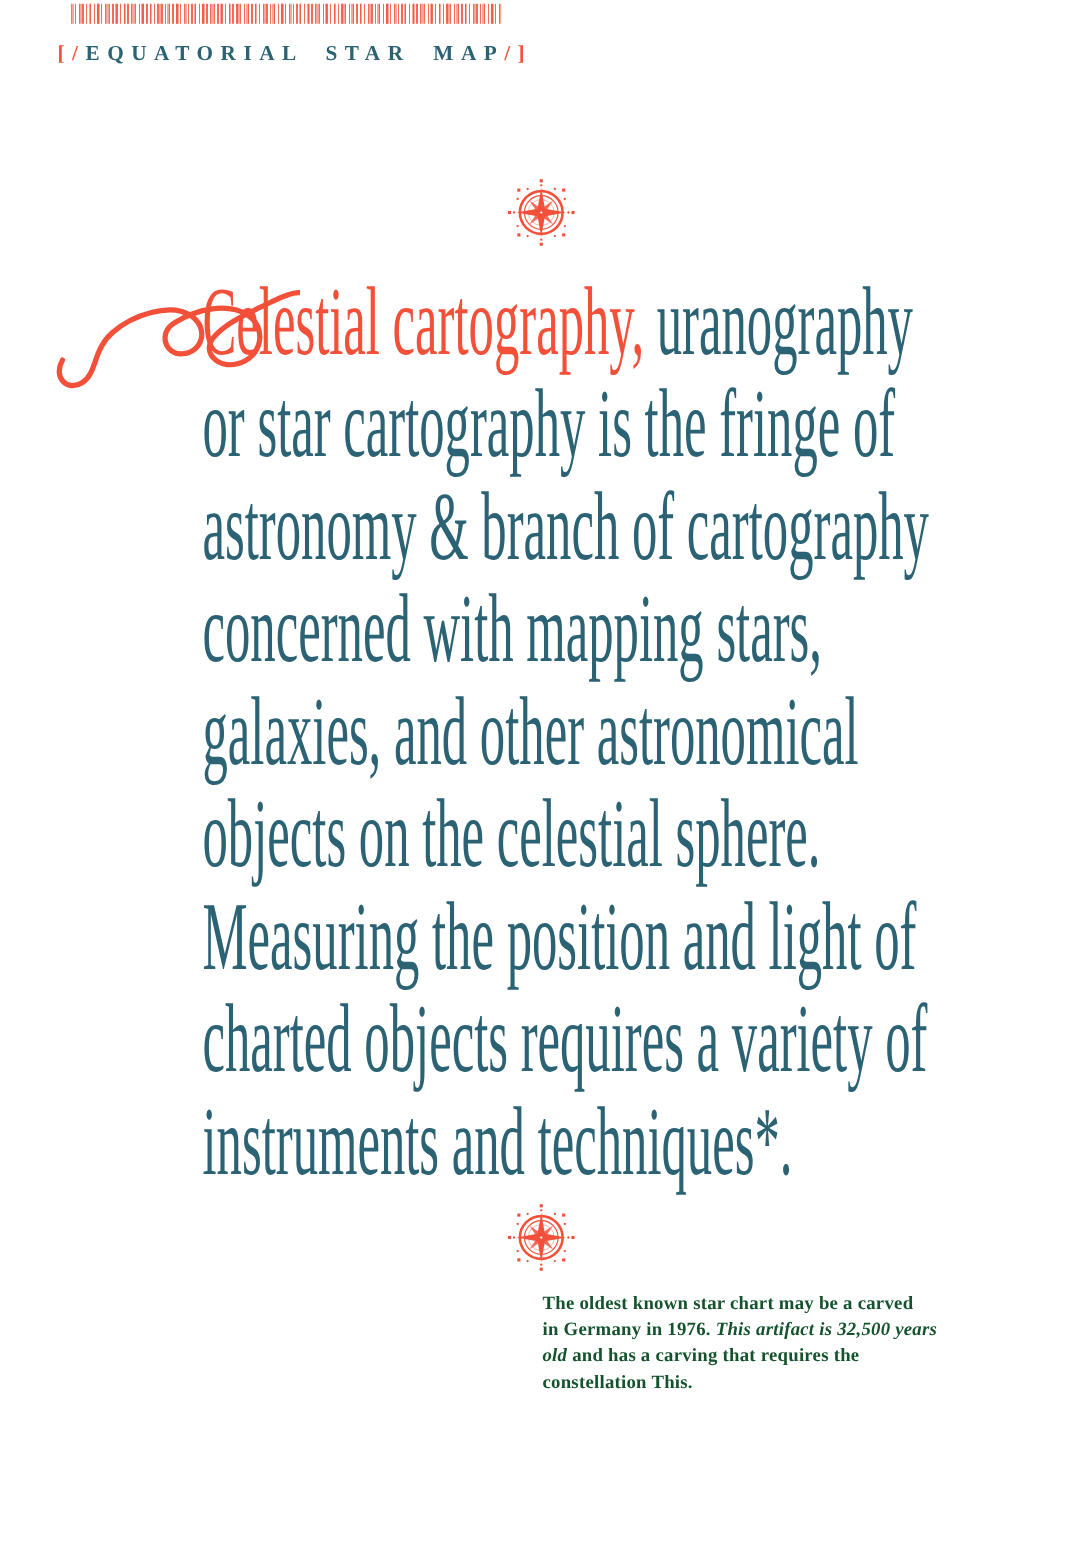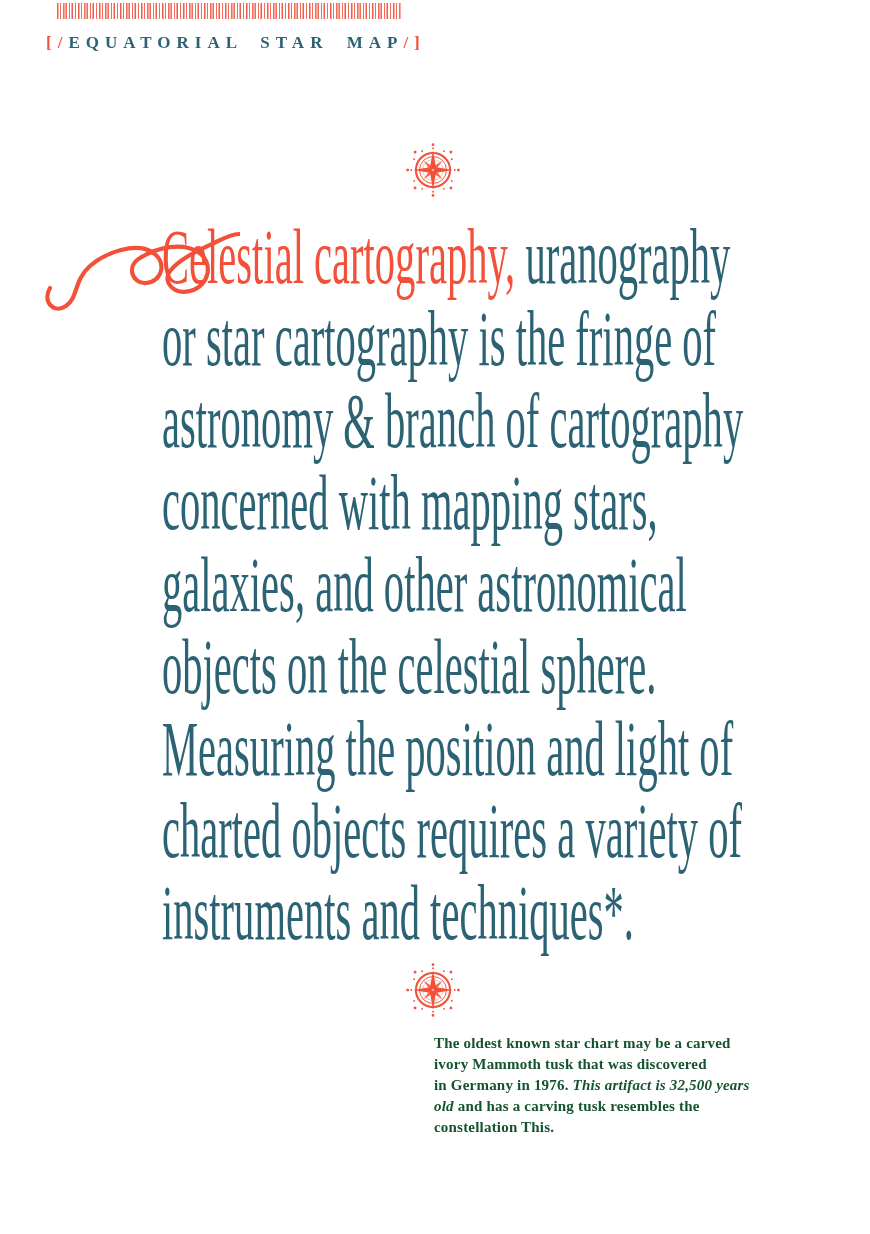--- a/index.html
+++ b/index.html
@@ -170,19 +170,18 @@
         <rect x="2.3" y="26.8" width="2.4" height="2.4"></rect>
         <rect x="9.5" y="9.5" width="2.4" height="2.4"></rect>
         <rect x="26.8" y="2.3" width="2.4" height="2.4"></rect>
         <rect x="44.1" y="9.5" width="2.4" height="2.4"></rect>
       </g>
     </svg>
   </div>
 
   <div class="footnote">
     <div class="fline"><span>The oldest known star chart may be a carved</span></div>
-    <div class="fline"><span>ivory Mammoth tusk that was discovered</span></div>
     <div class="fline"><span>in Germany in 1976. </span><span class="fl-it">This artifact is 32,500 years</span></div>
-    <div class="fline"><span class="fl-it">old</span><span> and has a carving tusk resembles the</span></div>
+    <div class="fline"><span class="fl-it">old</span><span> and has a carving that requires the</span></div>
     <div class="fline"><span>constellation This.</span></div>
   </div>
 
 </div>
 
 </body></html>

